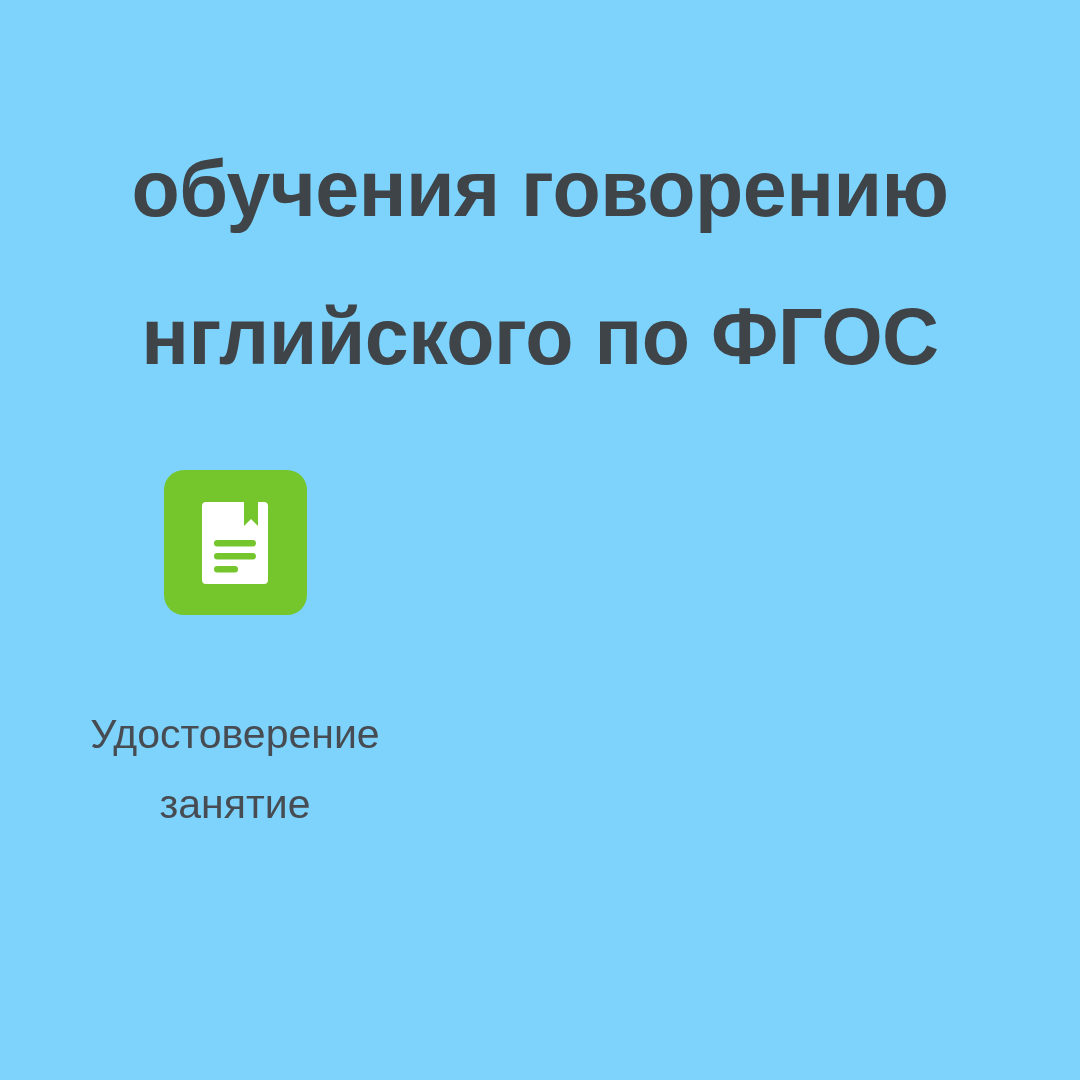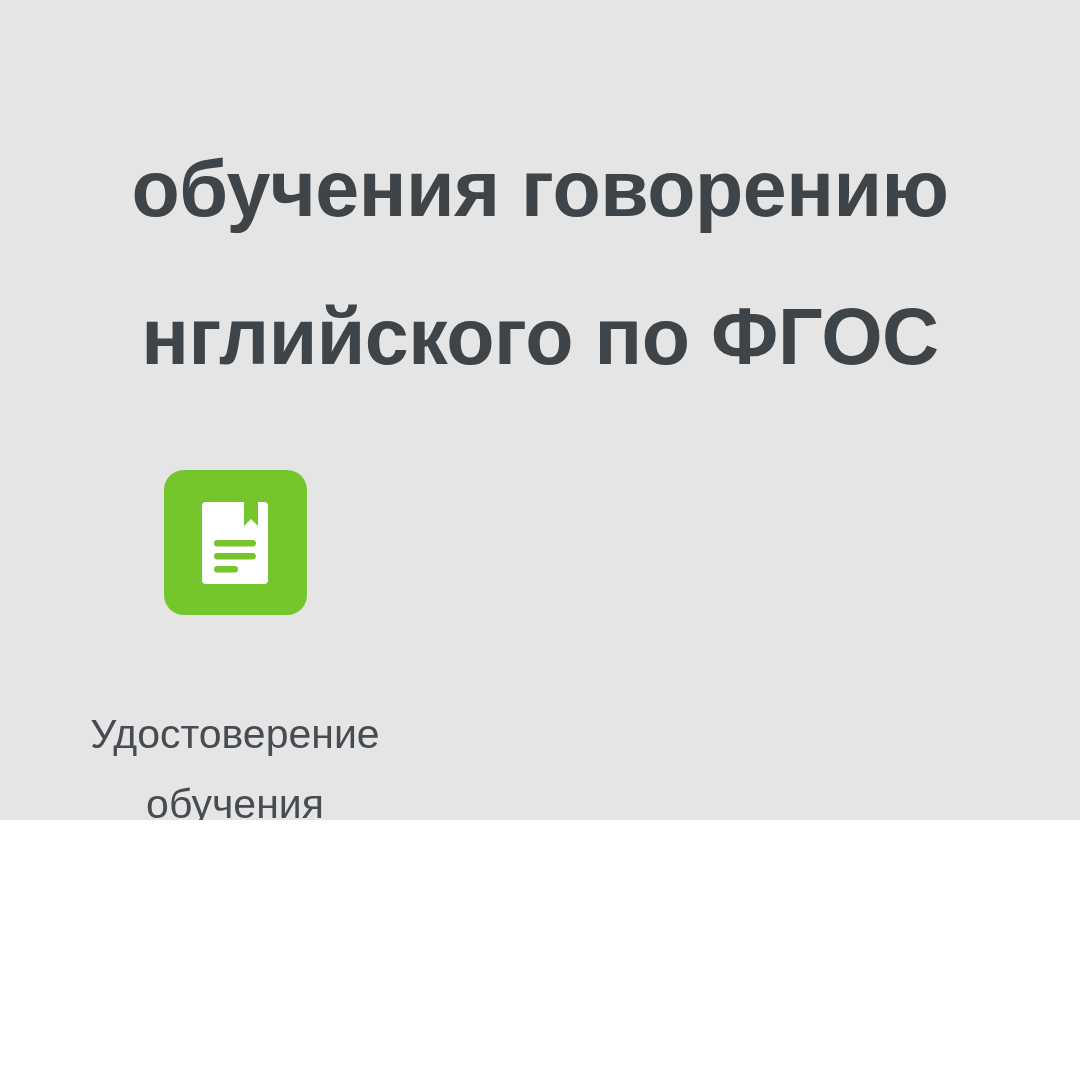--- a/index.html
+++ b/index.html
@@ -11,22 +11,22 @@
     width: 1080px;
     height: 1080px;
     overflow: hidden;
     font-family: "Liberation Sans", "DejaVu Sans", sans-serif;
   }
 
   
   .page {
     position: relative;
     width: 1080px;
-    height: 820px;
-    background: #e5e5e5;
+    height: 1080px;
+    background: #7dd3fc;
     overflow: hidden;
   }
 
   
   .hero-heading {
     position: absolute;
     left: 50%;
     top: 62px;
     transform: translateX(-50%);
     width: 1420px;
@@ -124,19 +124,19 @@
           <path fill="#ffffff" d="M8 6 Q8 2 12 2 L50 2 L50 26 L57 19 L64 26 L64 2 L70 2 Q74 2 74 6
                    L74 80 Q74 84 70 84 L12 84 Q8 84 8 80 Z"></path>
 
           <rect x="20" y="40" width="42" height="6.5" rx="3.25" fill="#75c62c"></rect>
           <rect x="20" y="53" width="42" height="6.5" rx="3.25" fill="#75c62c"></rect>
           <rect x="20" y="66" width="24" height="6.5" rx="3.25" fill="#75c62c"></rect>
         </svg>
       </div>
       <div class="feature-caption">
         <span class="cap-line">Удостоверение</span>
-        <span class="cap-line">обучения</span>
+        <span class="cap-line">занятие</span>
       </div>
     </div>
 
 
   </div>
 </div>
 
 </body></html>

